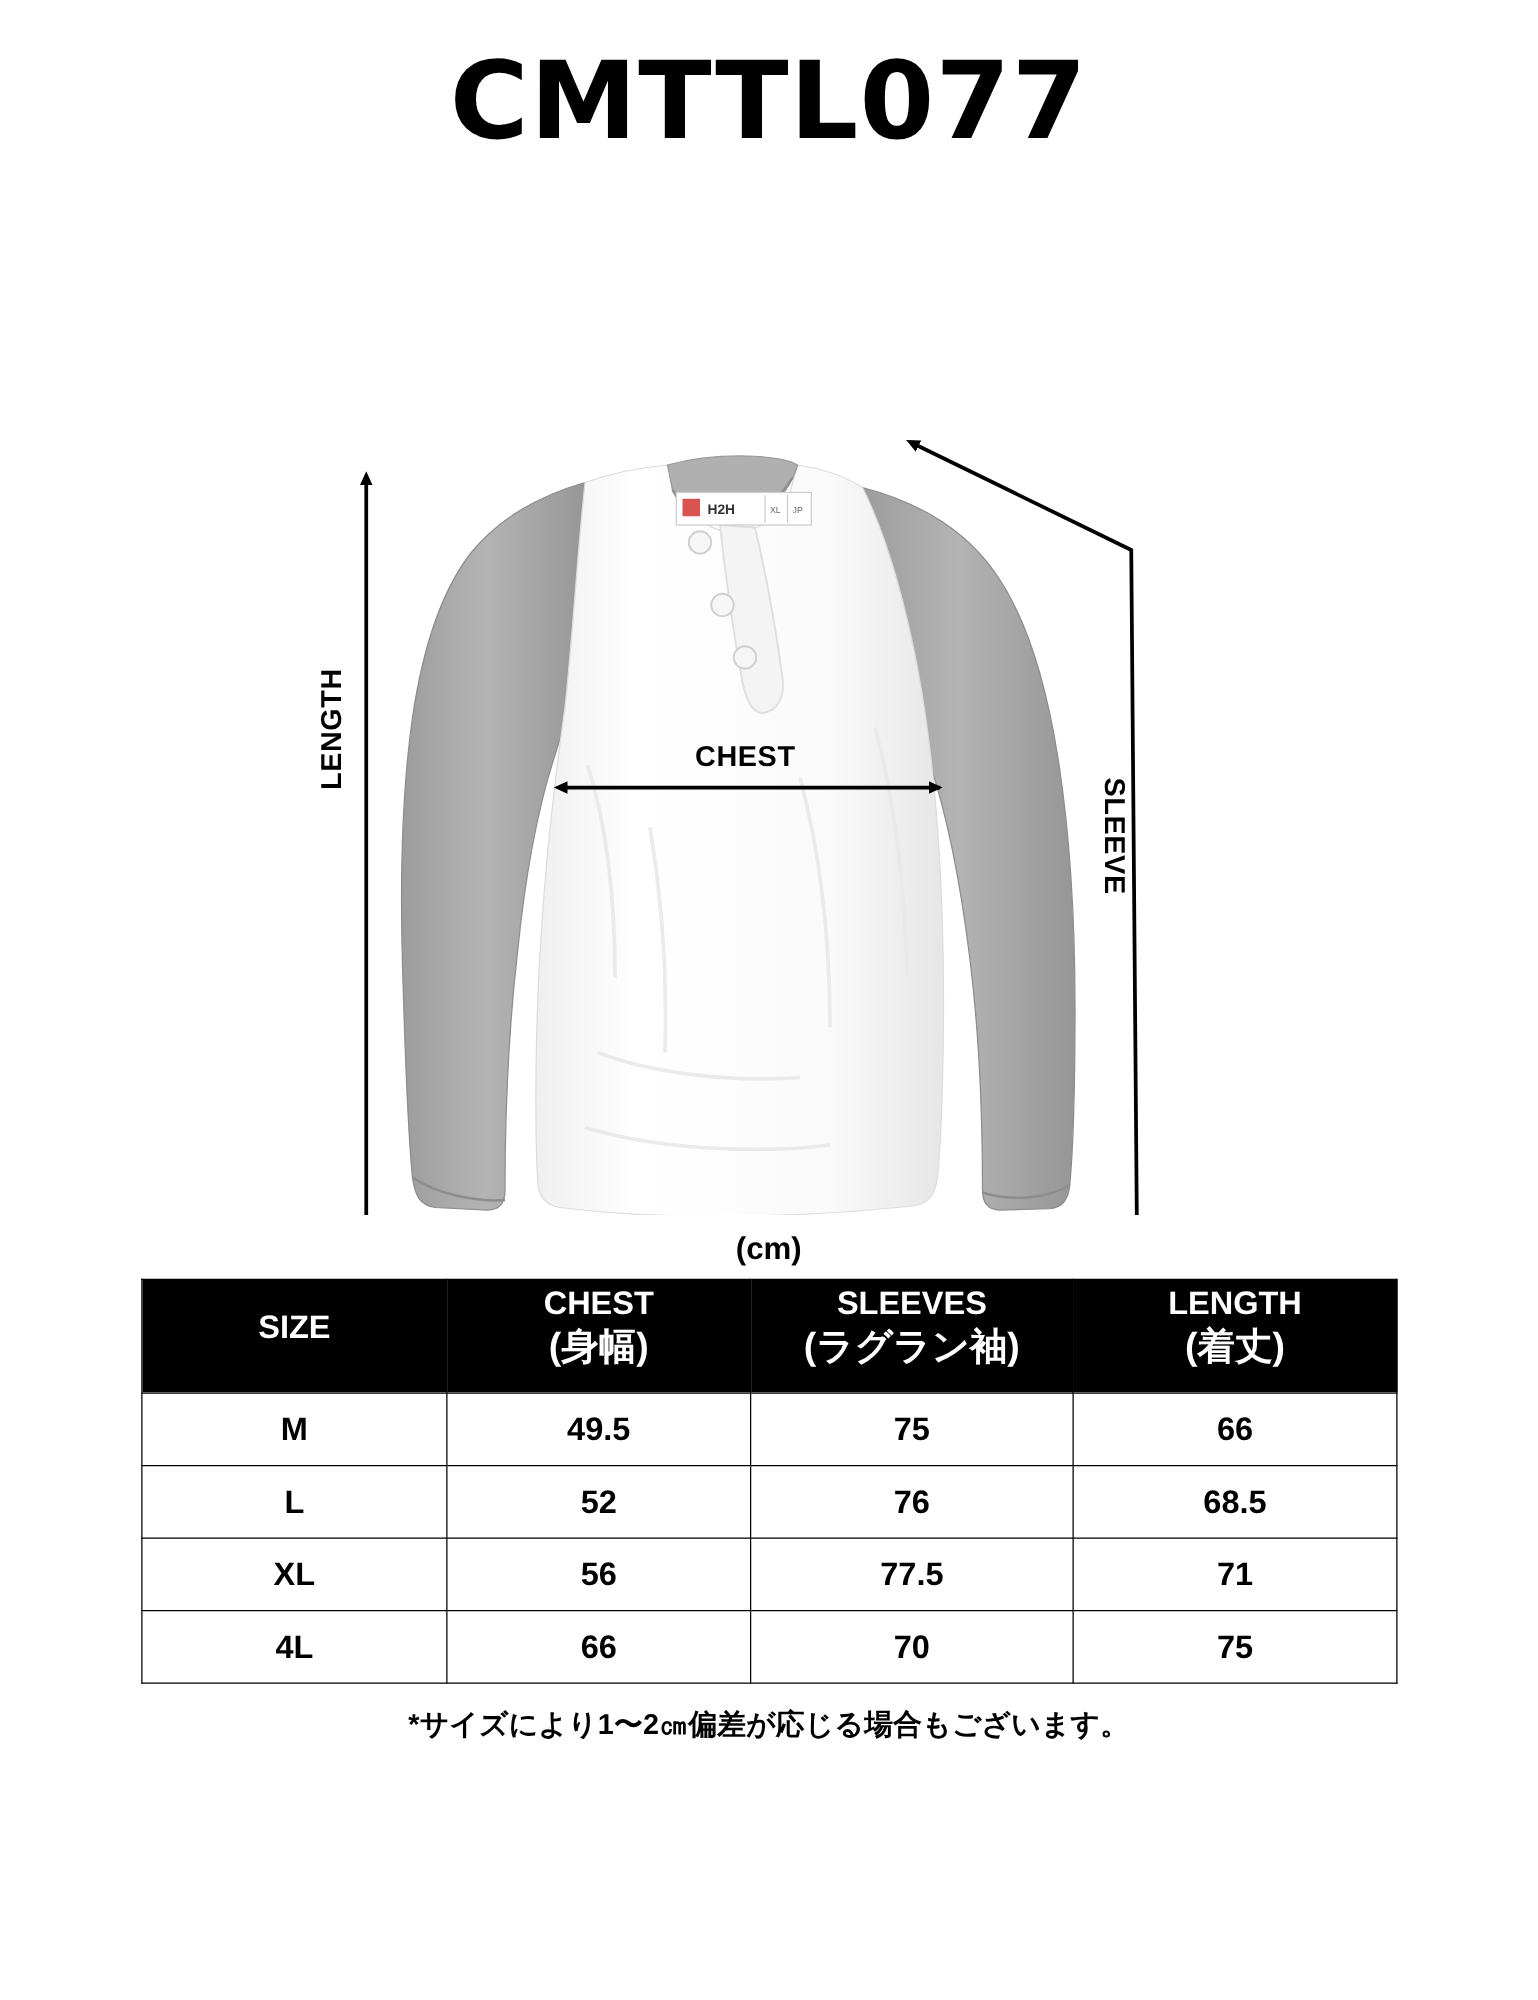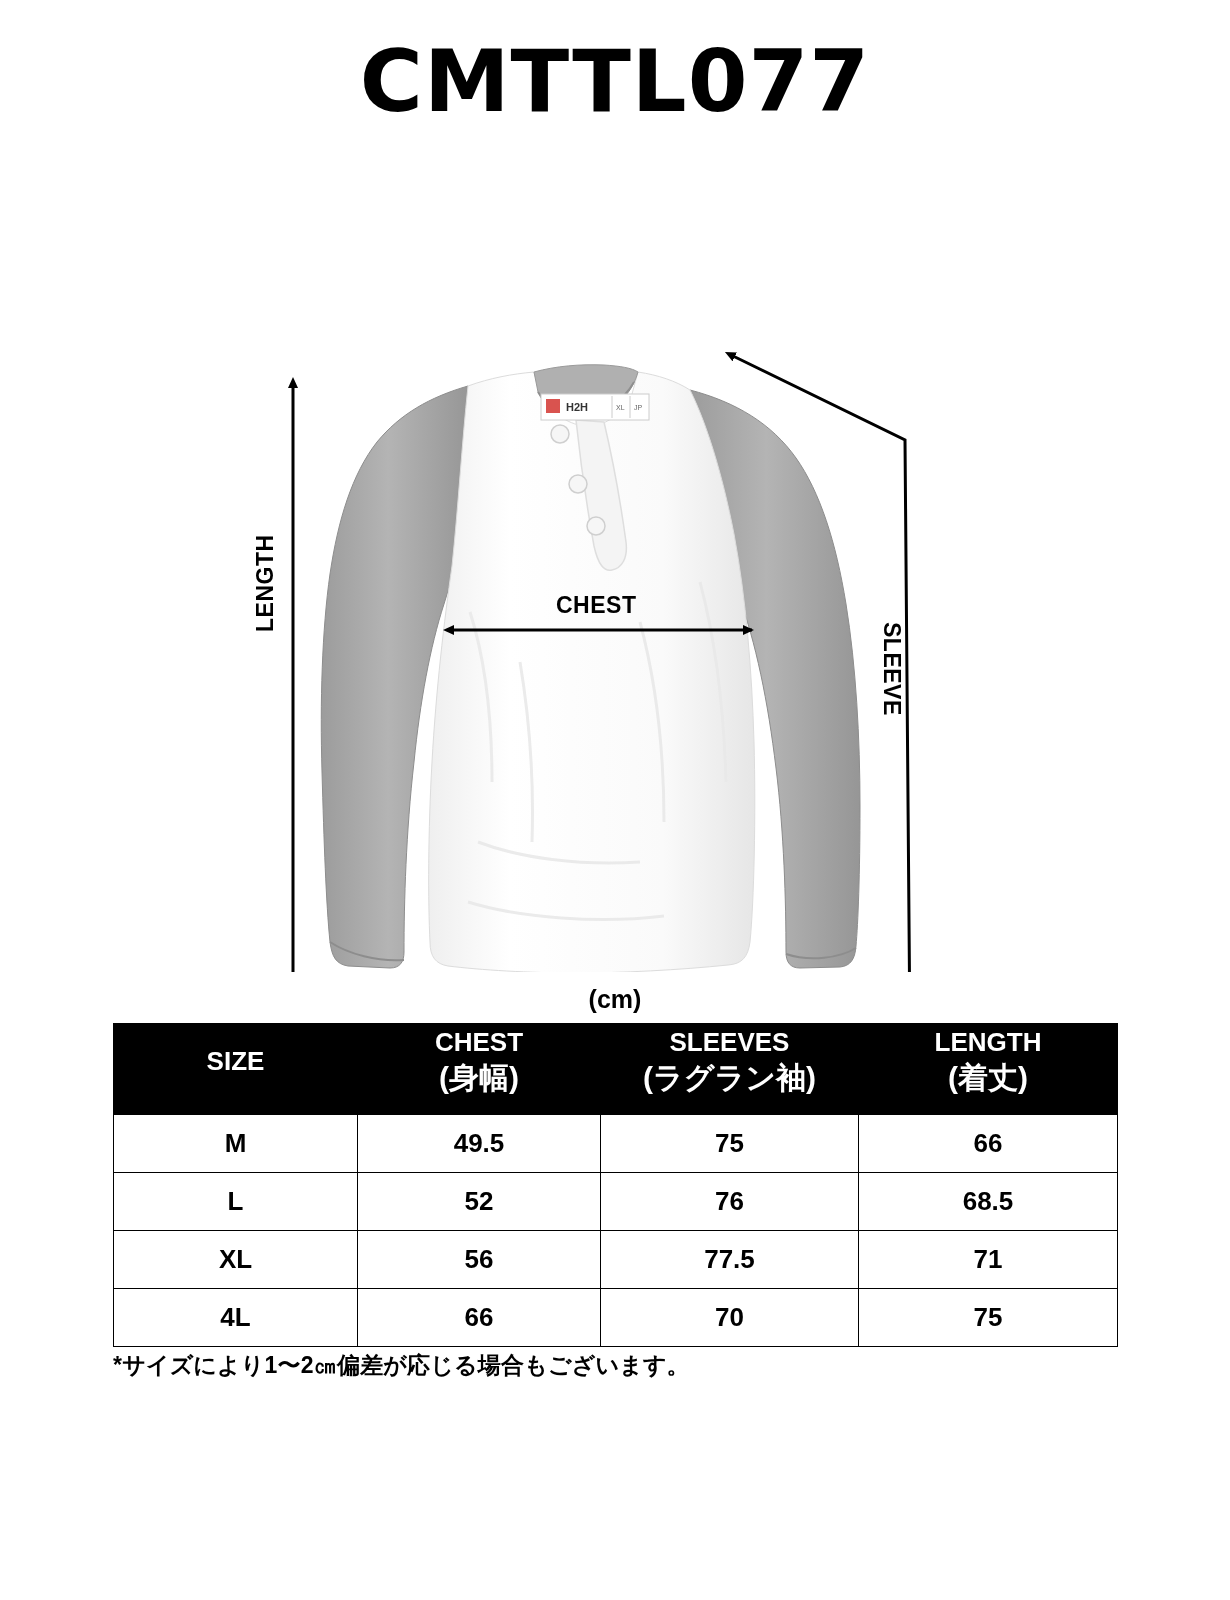--- a/index.html
+++ b/index.html
@@ -109,24 +109,24 @@
     font-size: 26px;
     padding: 13px 0 13px 0;
     background: #fff;
   }
   .col-size { width: 244px; }
   .col-chest { width: 243px; }
   .col-sleeves { width: 258px; }
   .col-length { width: 259px; }
 
   .footnote {
-    text-align: left;
+    text-align: center;
     font-size: 23px;
     font-weight: bold;
-    margin-top: 3px;
+    margin-top: 17px;
     letter-spacing: 0.2px;
   }
 </style>
 </head>
 <body>
 
 <h1 class="page-title">CMTTL077</h1>
 
 <div class="illustration">
 

